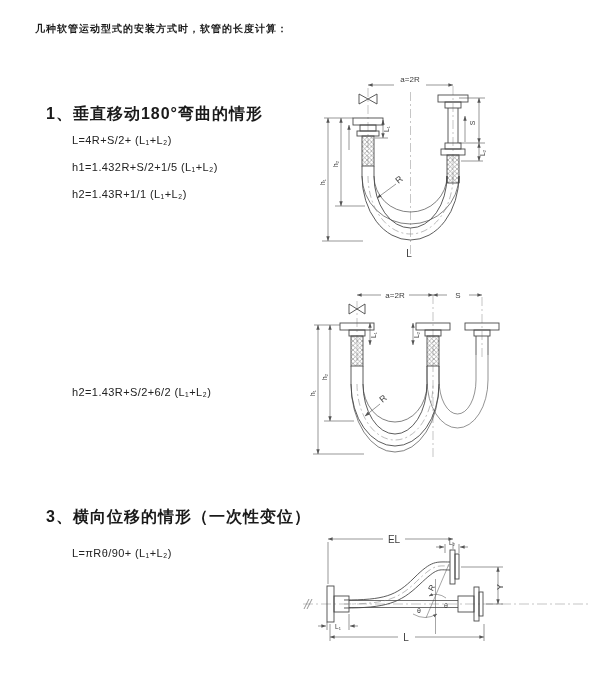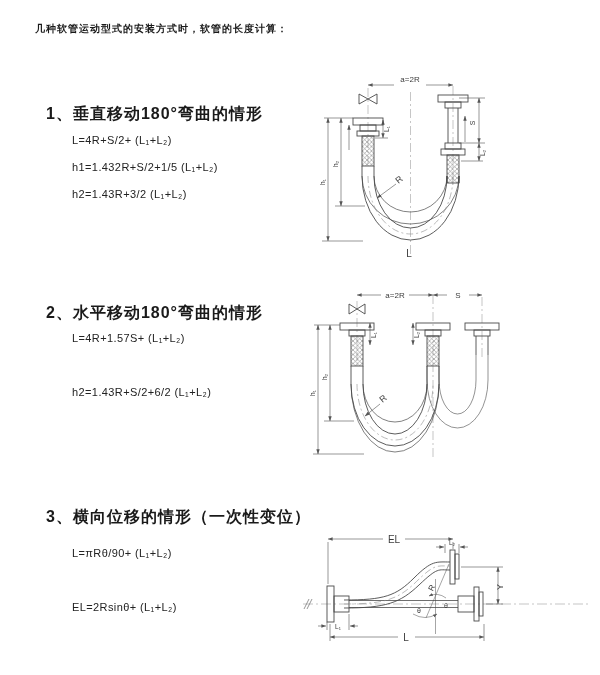--- a/index.html
+++ b/index.html
@@ -25,21 +25,21 @@
 </head>
 <body>
 
 <div id="page">
 
   <div class="title">几种软管运动型式的安装方式时，软管的长度计算：</div>
 
   <div class="sec-heading" style="left:46px;top:104px">1、垂直移动180°弯曲的情形</div>
   <div class="formula" style="top:134px">L=4R+S/2+ (L₁+L₂)</div>
   <div class="formula" style="top:161px">h1=1.432R+S/2+1/5 (L₁+L₂)</div>
-  <div class="formula" style="top:188px">h2=1.43R+3/2 (L₁+L₂)</div>
+  <div class="formula" style="top:188px">h2=1.43R+1/1 (L₁+L₂)</div>
 
   <div class="diagram" style="left:313px;top:70px">
     <svg width="270" height="190" viewBox="0 0 270 190">
       <defs>
         <marker id="arrA" viewBox="0 0 10 10" refX="9.5" refY="5" markerWidth="7" markerHeight="7" orient="auto-start-reverse">
           <path d="M0,1.5 L10,5 L0,8.5 Z" fill="#555"></path>
         </marker>
         <pattern id="hatA" width="4.5" height="4.5" patternUnits="userSpaceOnUse">
           <path d="M0,4.5 L4.5,0 M0,0 L4.5,4.5" stroke="#8a8a8a" stroke-width="0.6" fill="none"></path>
         </pattern>
@@ -95,22 +95,20 @@
       <text x="162" y="53" font-size="7" text-anchor="middle" transform="rotate(-90 162 53)">S</text>
       <text x="172" y="83" font-size="6.5" text-anchor="middle" transform="rotate(-90 172 83)">L₂</text>
       <text x="76" y="59" font-size="6.5" text-anchor="middle" transform="rotate(-90 76 59)">L₁</text>
       <text x="12" y="112" font-size="6.5" text-anchor="middle" transform="rotate(-90 12 112)">h₁</text>
       <text x="25" y="94" font-size="6.5" text-anchor="middle" transform="rotate(-90 25 94)">h₂</text>
       <text x="88" y="112" font-size="9" text-anchor="middle" transform="rotate(-40 88 112)">R</text>
       <text x="96" y="187" font-size="10" text-anchor="middle">L</text>
     </svg>
   </div>
 
-  <div class="sec-heading" style="left:46px;top:303px">2、水平移动180°弯曲的情形</div>
-  <div class="formula" style="top:332px">L=4R+1.57S+ (L₁+L₂)</div>
   <div class="formula" style="top:386px">h2=1.43R+S/2+6/2 (L₁+L₂)</div>
 
   <div class="diagram" style="left:308px;top:287px">
     <svg width="290" height="175" viewBox="0 0 290 175">
       <defs>
         <marker id="arrB" viewBox="0 0 10 10" refX="9.5" refY="5" markerWidth="7" markerHeight="7" orient="auto-start-reverse">
           <path d="M0,1.5 L10,5 L0,8.5 Z" fill="#555"></path>
         </marker>
         <pattern id="hatB" width="4.5" height="4.5" patternUnits="userSpaceOnUse">
           <path d="M0,4.5 L4.5,0 M0,0 L4.5,4.5" stroke="#8a8a8a" stroke-width="0.6" fill="none"></path>
@@ -164,21 +162,20 @@
       <text x="68" y="48" font-size="6.5" text-anchor="middle" transform="rotate(-90 68 48)">L₁</text>
       <text x="111" y="48" font-size="6.5" text-anchor="middle" transform="rotate(-90 111 48)">L₂</text>
       <text x="7" y="106" font-size="6.5" text-anchor="middle" transform="rotate(-90 7 106)">h₁</text>
       <text x="19" y="90" font-size="6.5" text-anchor="middle" transform="rotate(-90 19 90)">h₂</text>
       <text x="77" y="114" font-size="9" text-anchor="middle" transform="rotate(-40 77 114)">R</text>
     </svg>
   </div>
 
   <div class="sec-heading" style="left:46px;top:507px">3、横向位移的情形（一次性变位）</div>
   <div class="formula" style="top:547px">L=πRθ/90+ (L₁+L₂)</div>
-  <div class="formula" style="top:601px">EL=2Rsinθ+ (L₁+L₂)</div>
 
   <div class="diagram" style="left:298px;top:524px">
     <svg width="300" height="142" viewBox="0 0 300 142">
       <defs>
         <marker id="arrC" viewBox="0 0 10 10" refX="9.5" refY="5" markerWidth="7" markerHeight="7" orient="auto-start-reverse">
           <path d="M0,1.5 L10,5 L0,8.5 Z" fill="#555"></path>
         </marker>
       </defs>
 
       <g stroke="#9f9f9f" stroke-width="0.6" fill="none">

